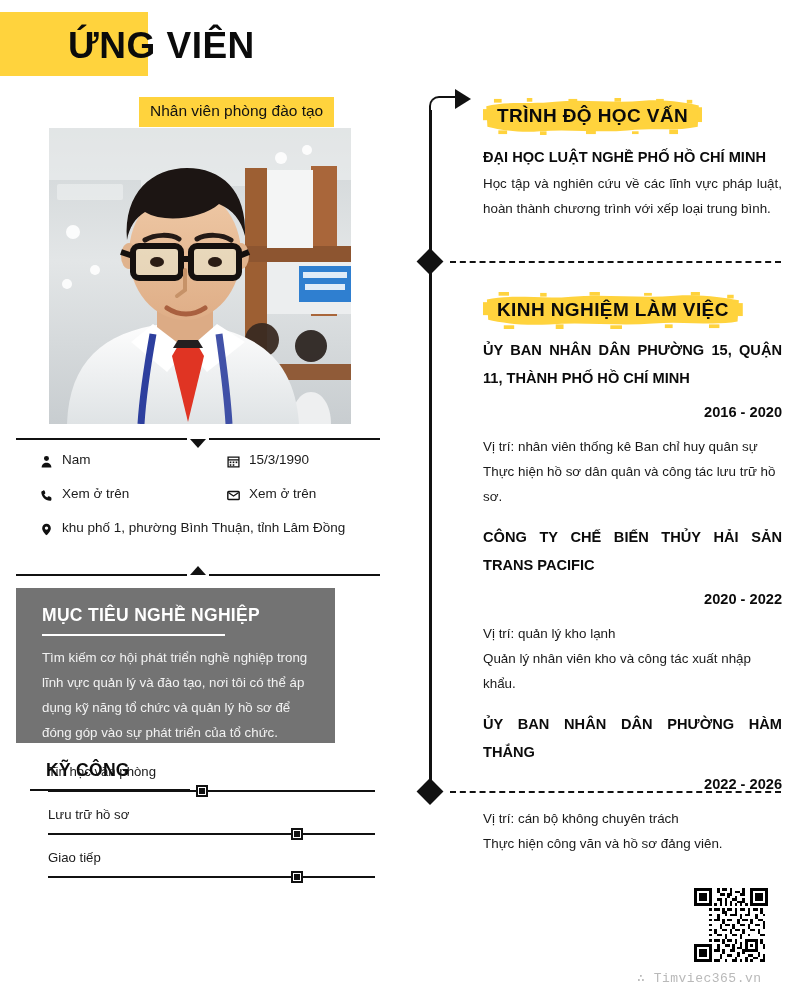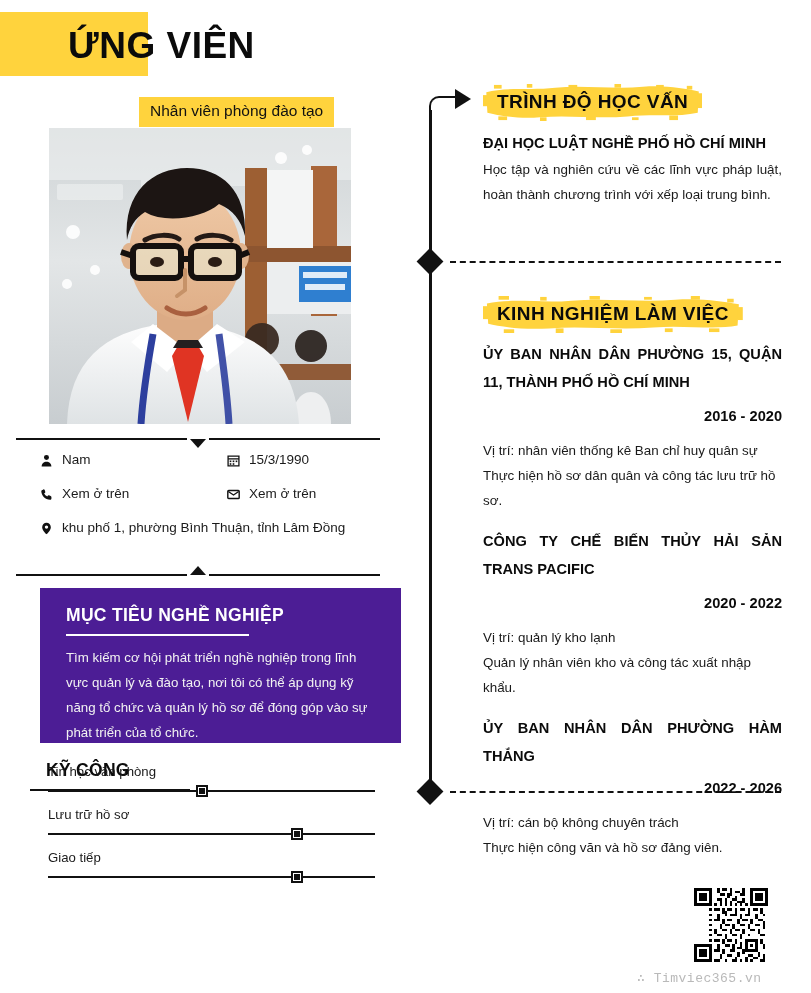--- a/index.html
+++ b/index.html
@@ -67,39 +67,38 @@
   }
   .divider-wrap .gap {
     position: absolute; left: 50%; top: 3px; margin-left:-11px;
     width: 22px; height: 8px; background:#fff;
   }
   #div-top { top: 432px; }
   #div-bot { top: 568px; }
 
   .contact { position: absolute; left: 40px; top: 450px; width: 350px; }
   .c-row { display: flex; margin-bottom: 15px; }
-  .c-cell { display: flex; align-items: center; }
+  .c-cell { display: flex; align-items: flex-end; }
   .c-cell.left  { width: 170px; }
   .c-cell.right { width: 180px; margin-left: 33px; }
   .c-cell.wide  { width: 350px; }
   .c-ico {
     width: 22px; flex: 0 0 22px; padding-top: 1px;
     display: flex; justify-content: flex-start;
   }
   .c-ico svg { width: 13px; height: 15px; fill: #111; }
   .c-txt { font-size: 13.5px; line-height: 19px; color: #1a1a1a; }
   .c-cell.wide .c-txt { max-width: 285px; }
 
   
   .obj-box {
     position: absolute; left: 16px; top: 588px;
-    width: 361px; height: 155px;
-    background: #4c1d95; color: #fff;
+    width: 319px; height: 155px;
+    background: #737373; color: #fff;
     padding: 16px 24px 0 26px;
-    margin-left: 24px;
   }
   .obj-title {
     font-size: 17.5px; font-weight: 700; letter-spacing: .3px;
     line-height: 22px;
   }
   .obj-rule { width: 183px; border-top: 2px solid #fff; margin: 8px 0 9px 0; }
   .obj-body { font-size: 13.3px; line-height: 25px; color: #f2f2f2; }
 
   
   .sk-title {
@@ -159,21 +158,21 @@
   #dia-2 { top: 782px; }
   .tl-dash {
     position: absolute; left: 450px; height: 0;
     border-top: 2.5px dashed #111;
     width: 331px;
   }
   #dash-1 { top: 261px; }
   #dash-2 { top: 791px; }
 
   
-  .rcol { position: absolute; left: 449px; width: 333px; }
+  .rcol { position: absolute; left: 449px; width: 333px; margin-top: 14px; }
 
   .sec-head {
     position: relative;
     display: inline-block;
     font-size: 19px; font-weight: 700; letter-spacing: .4px;
     color: #0b0b0b; line-height: 28px;
     padding: 4px 14px 5px 14px;
     white-space: nowrap;
   }
   .sec-head .brush {
@@ -449,21 +448,21 @@
             </g>
           </svg>
         </span>
         <span class="lbl">TRÌNH ĐỘ HỌC VẤN</span>
       </div>
       <div class="org" style="margin-top:8px">ĐẠI HỌC LUẬT NGHỀ PHỐ HỒ CHÍ MINH</div>
       <div class="desc just">Học tập và nghiên cứu về các lĩnh vực pháp luật, hoàn thành chương trình với xếp loại trung bình.</div>
     </div>
   </div>
 
-  <div class="rcol" style="top:296px">
+  <div class="rcol" style="top:278px">
     <div style="padding-left:34px">
       <div class="sec-head">
         <span class="brush">
           <svg viewBox="0 0 200 40" preserveAspectRatio="none">
             <path d="M3,8 C22,2 46,8 68,5 C94,2 122,7 148,4 C168,2 185,6 197,9 L196,32 C177,37 155,31 131,34 C103,37 77,32 51,35 C31,37 13,33 4,30 Z" fill="#FFD33D"></path>
             <g fill="#FFD33D">
               <rect x="12" y="0" width="8" height="4"></rect>
                 <rect x="44" y="1" width="5" height="4"></rect>
               <rect x="82" y="0" width="8" height="4"></rect>
                 <rect x="124" y="1" width="6" height="3"></rect>

